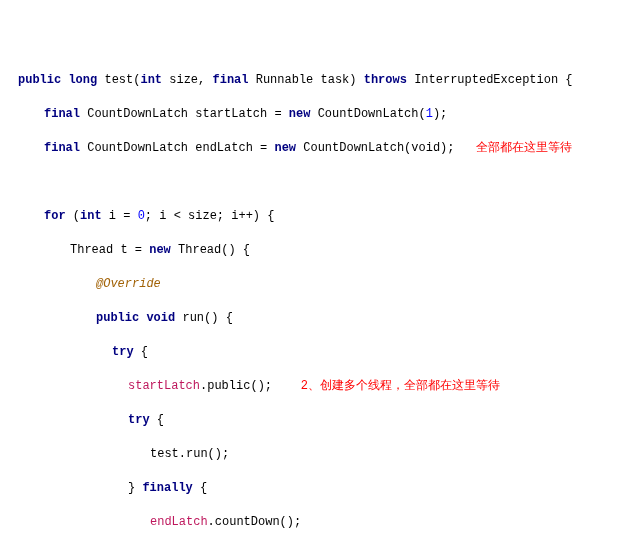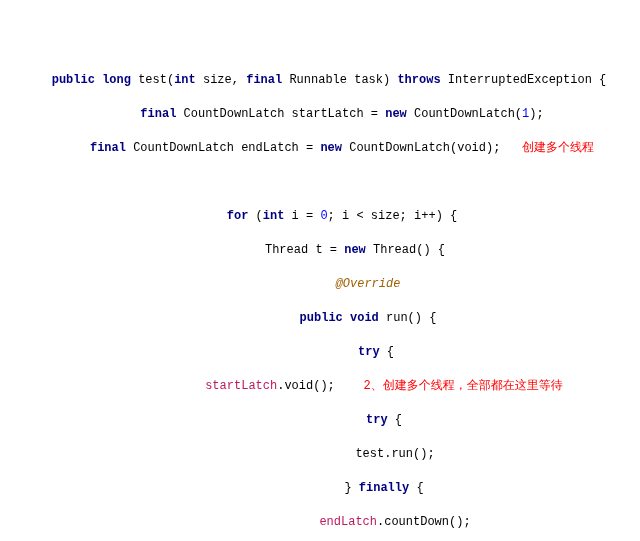--- a/index.html
+++ b/index.html
@@ -7,48 +7,48 @@
     padding: 4px 0 4px 18px;
     background: #ffffff;
     font-family: Consolas, Menlo, "Courier New", monospace;
     font-size: 12px;
     line-height: 17px;
     color: #000000;
     width: 640px;
     box-sizing: border-box;
     white-space: pre;
   }
-  .line { position: relative; text-align: center; }
+  .line { position: relative; }
   .kw   { color: #000080; font-weight: bold; }                      
   .num  { color: #0000ff; }                      
   .ann  { color: #a16207; font-style: italic; } 
   .fld  { color: #be185d; }                      
   .note { color: #ff0000; }
   .ind1 { display:inline-block; width: 26px; }
   .ind2 { display:inline-block; width: 52px; }
   .ind3 { display:inline-block; width: 78px; }
   .ind4 { display:inline-block; width: 94px; }
   .ind5 { display:inline-block; width: 110px; }
   .ind6 { display:inline-block; width: 132px; }
 </style>
 </head>
 <body>
 
 
 
 <div class="line"><span class="kw">public</span> <span class="kw">long</span><span> test(</span><span class="kw">int</span><span> size, </span><span class="kw">final</span><span> Runnable task) </span><span class="kw">throws</span><span> InterruptedException {</span></div>
 <div class="line"><span class="ind1"></span><span class="kw">final</span><span> CountDownLatch startLatch = </span><span class="kw">new</span><span> CountDownLatch(</span><span class="num">1</span><span>);</span></div>
-<div class="line"><span class="ind1"></span><span class="kw">final</span><span> CountDownLatch endLatch = </span><span class="kw">new</span><span> CountDownLatch(void);</span>   <span class="note">创建多个线程</span></div>
+<div class="line"><span class="ind1"></span><span class="kw">final</span><span> CountDownLatch endLatch = </span><span class="kw">new</span><span> CountDownLatch(void);</span>   <span class="note">全部都在这里等待</span></div>
 <div class="line">&nbsp;</div>
 <div class="line"><span class="ind1"></span><span class="kw">for</span><span> (</span><span class="kw">int</span><span> i = </span><span class="num">0</span><span>; i &lt; size; i++) {</span></div>
 <div class="line"><span class="ind2"></span><span>Thread t = </span><span class="kw">new</span><span> Thread() {</span></div>
 <div class="line"><span class="ind3"></span><span class="ann">@Override</span></div>
 <div class="line"><span class="ind3"></span><span class="kw">public</span> <span class="kw">void</span><span> run() {</span></div>
 <div class="line"><span class="ind4"></span><span class="kw">try</span><span> {</span></div>
-<div class="line"><span class="ind5"></span><span class="fld">startLatch</span><span>.void();</span>    <span class="note">2、创建多个线程，全部都在这里等待</span></div>
+<div class="line"><span class="ind5"></span><span class="fld">startLatch</span><span>.public();</span>    <span class="note">2、创建多个线程，全部都在这里等待</span></div>
 <div class="line"><span class="ind5"></span><span class="kw">try</span><span> {</span></div>
 <div class="line"><span class="ind6"></span><span>test.run();</span></div>
 <div class="line"><span class="ind5"></span><span>} </span><span class="kw">finally</span><span> {</span></div>
 <div class="line"><span class="ind6"></span><span class="fld">endLatch</span><span>.countDown();</span></div>
 
 
 
 
 
 

